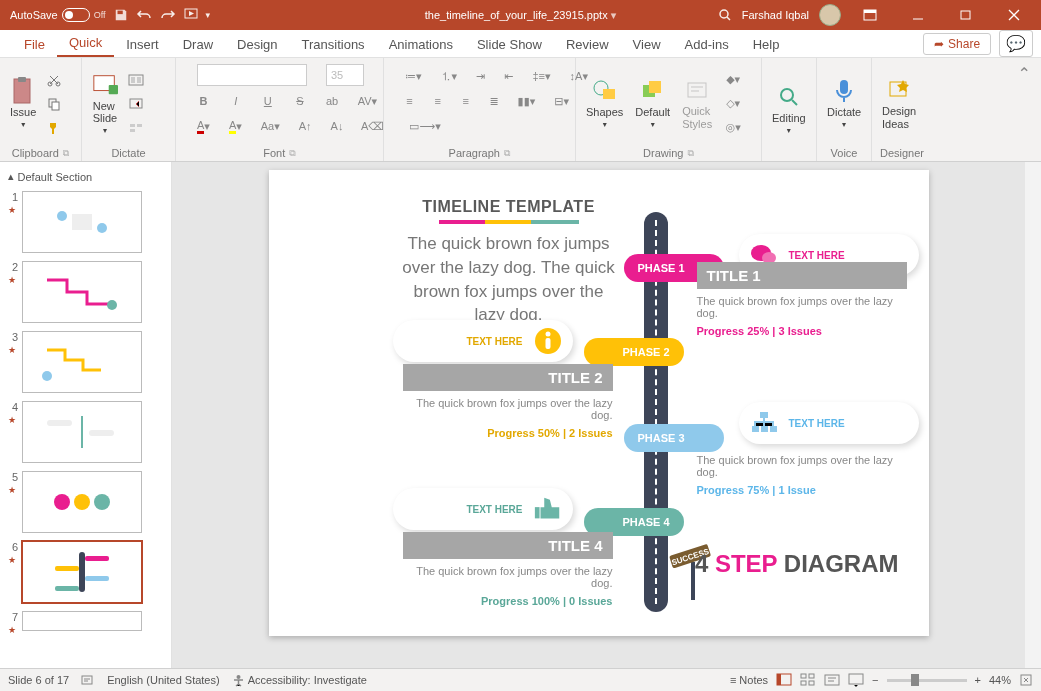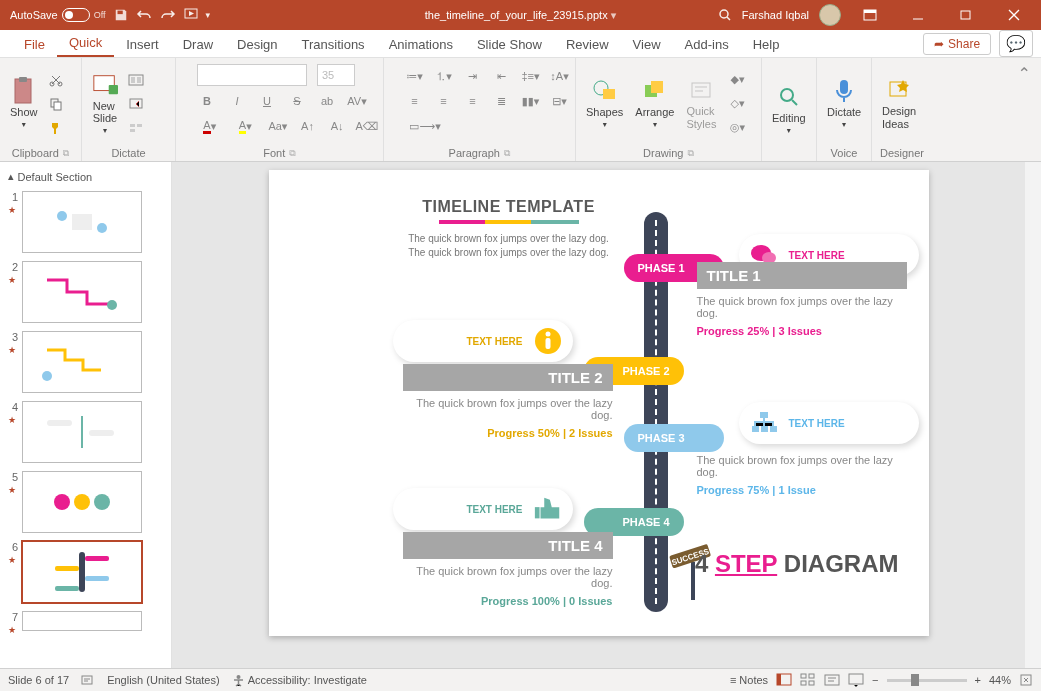--- a/index.html
+++ b/index.html
@@ -27,21 +27,21 @@
 .comments-btn { border: 1px solid #ccc; padding: 3px 6px; border-radius: 3px; cursor: pointer; color: #b7472a; }
 
 
 .ribbon { height: 104px; background: #f3f2f1; border-bottom: 1px solid #d0d0d0; display: flex; }
 .rgroup { border-right: 1px solid #e0e0e0; display: flex; flex-direction: column; padding: 4px 6px 0; }
 .rgroup-body { flex: 1; display: flex; align-items: center; gap: 4px; }
 .rgroup-label { font-size: 11px; color: #777; text-align: center; padding: 2px 0; display: flex; justify-content: center; align-items: center; gap: 4px; }
 .dlg { font-size: 9px; color: #aaa; cursor: pointer; }
 .bigbtn { display: flex; flex-direction: column; align-items: center; justify-content: center; font-size: 11px; color: #444; cursor: pointer; padding: 2px 4px; gap: 2px; }
 .bigbtn-icon { width: 26px; height: 26px; display: flex; align-items: center; justify-content: center; }
-.smallrow { display: flex; gap: 10px; align-items: center; padding-left: 15px; }
+.smallrow { display: flex; gap: 19px; align-items: center; padding-left: 15px; }
 .smallbtn { width: 20px; height: 20px; display: flex; align-items: center; justify-content: center; font-size: 11px; color: #888; cursor: pointer; }
 .fontbox { width: 110px; height: 22px; border: 1px solid #ccc; background: #fff; font-size: 11px; color: #999; padding: 0 4px; display: flex; align-items: center; }
 .sizebox { width: 38px; height: 22px; border: 1px solid #ccc; background: #fff; font-size: 11px; color: #999; padding: 0 4px; display: flex; align-items: center; }
 
 
 .workspace { display: flex; height: 506px; }
 .thumbs { width: 172px; background: #fff; border-right: 1px solid #e1e1e1; overflow: hidden; padding: 4px 0; }
 .section-hdr { font-size: 11px; color: #555; padding: 4px 8px; display: flex; align-items: center; gap: 4px; cursor: pointer; }
 .thumb-row { display: flex; padding: 4px 6px; gap: 4px; align-items: flex-start; }
 .thumb-num { font-size: 11px; color: #666; width: 12px; text-align: right; }
@@ -53,28 +53,28 @@
 
 
 .editor { flex: 1; background: #e6e6e6; position: relative; display: flex; justify-content: center; padding-top: 8px; }
 .slide { width: 660px; height: 466px; background: #fff; box-shadow: 0 2px 6px rgba(0,0,0,.25); position: relative; }
 .scroll-v { width: 16px; background: #f3f3f3; }
 
 
 .title-sec { position: absolute; left: 130px; top: 28px; width: 220px; text-align: center; }
 .title-sec h1 { font-size: 16px; font-weight: 700; color: #595959; letter-spacing: 0.5px; }
 .underline { width: 140px; height: 4px; margin: 4px auto 8px; background: linear-gradient(90deg,#e91e8f 0 33%,#ffc107 33% 66%,#6bb5a7 66% 100%); }
-.title-sec p { font-size: 10px; color: #777; line-height: 1.4; }
+.title-sec p { font-size: 17px; color: #777; line-height: 1.4; }
 
 .road { position: absolute; left: 375px; top: 42px; width: 24px; height: 400px; background: #3d4558; border-radius: 12px; }
 .road::after { content: ''; position: absolute; left: 50%; top: 8px; bottom: 8px; width: 0; border-left: 2px dashed #fff; transform: translateX(-50%); }
 
 .ribbon-band { position: absolute; height: 28px; border-radius: 14px; display: flex; align-items: center; font-size: 11px; font-weight: 700; color: #fff; padding: 0 14px; }
 .band1 { background: #e91e8f; top: 84px; left: 355px; width: 100px; }
-.band2 { background: #ffc107; top: 187px; left: 315px; width: 100px; justify-content: flex-end; align-items: center; }
+.band2 { background: #ffc107; top: 168px; left: 315px; width: 100px; justify-content: flex-end; align-items: center; }
 .band3 { background: #8fc9eb; top: 254px; left: 355px; width: 100px; }
 .band4 { background: #6bb5a7; top: 338px; left: 315px; width: 100px; justify-content: flex-end; }
 
 .pill { position: absolute; width: 180px; height: 42px; background: #fff; border-radius: 22px; box-shadow: 2px 3px 6px rgba(0,0,0,.15); display: flex; align-items: center; gap: 10px; font-size: 10px; }
 .pill.right { justify-content: flex-start; padding-left: 10px; }
 .pill.left { justify-content: flex-end; padding-right: 10px; }
 .pico { width: 30px; height: 30px; border-radius: 50%; display: flex; align-items: center; justify-content: center; font-size: 18px; color: #fff; }
 .ptxt-r { color: #e91e8f; font-weight: 700; }
 .ptxt-y { color: #e2a800; font-weight: 700; }
 .ptxt-b { color: #5cb6e9; font-weight: 700; }
@@ -82,21 +82,21 @@
 
 .content-block { position: absolute; width: 210px; }
 .content-block .bar { background: #a6a6a6; color: #fff; font-size: 15px; font-weight: 700; padding: 5px 10px; }
 .content-block p { font-size: 11px; color: #888; margin: 6px 0; }
 .content-block .prog { font-size: 11px; font-weight: 700; }
 .prog-r { color: #e91e8f; } .prog-y { color: #e2a800; } .prog-b { color: #5cb6e9; } .prog-g { color: #5aa798; }
 
 .note { position: absolute; right: 30px; bottom: 58px; text-align: right; }
 .note-l1 { color: #e91e8f; font-size: 13px; font-weight: 700; }
 .note-l2 { font-size: 24px; font-weight: 800; color: #555; }
-.note-l2 .step { color: #e91e8f; text-decoration: underline; }
+.note-l2 .step { color: #e91e8f; }
 
 .sign { position: absolute; left: 395px; bottom: 44px; width: 60px; height: 50px; }
 
 
 .status { height: 23px; background: #f3f2f1; border-top: 1px solid #d0d0d0; display: flex; align-items: center; font-size: 11px; color: #555; padding: 0 8px; gap: 12px; justify-content: flex-end; }
 .status-right { margin-left: auto; display: flex; align-items: center; gap: 8px; }
 .sbtn { cursor: pointer; display: flex; align-items: center; gap: 3px; }
 .zoom-slider { width: 80px; height: 3px; background: #ccc; position: relative; }
 .zoom-slider::after { content: ''; width: 8px; height: 12px; background: #888; position: absolute; left: 30%; top: -5px; }
 </style>
@@ -195,21 +195,21 @@
 <div class="ribbon">
   <div class="rgroup" style="width:82px">
     <div class="rgroup-body">
       <div class="bigbtn">
         <div class="bigbtn-icon">
             <svg width="26" height="30" viewBox="0 0 26 30">
               <rect x="4" y="3" width="16" height="24" fill="#c88" stroke="#a66"></rect>
               <rect x="8" y="1" width="8" height="5" fill="#888" rx="1"></rect>
             </svg>
           </div>
-        <span>Show</span>
+        <span>Issue</span>
           <span style="font-size:8px">▾</span>
       </div>
       <div style="display:flex;flex-direction:column;gap:4px">
         <div class="smallbtn">
             <svg width="14" height="14" viewBox="0 0 14 14">
               <path stroke="#777" d="M3 3l8 8M11 3l-8 8"></path>
               <circle cx="3" cy="11" r="2" fill="none" stroke="#777"></circle>
               <circle cx="11" cy="11" r="2" fill="none" stroke="#777"></circle>
             </svg>
           </div>
@@ -352,21 +352,21 @@
         <span>Shapes</span>
           <span style="font-size:8px">▾</span>
       </div>
       <div class="bigbtn">
         <div class="bigbtn-icon">
             <svg width="24" height="24" viewBox="0 0 24 24">
               <rect x="2" y="6" width="12" height="12" fill="#8c5"></rect>
               <rect x="8" y="2" width="12" height="12" fill="#fc4"></rect>
             </svg>
           </div>
-        <span>Arrange</span>
+        <span>Default</span>
           <span style="font-size:8px">▾</span>
       </div>
       <div class="bigbtn" style="opacity:.5">
         <div class="bigbtn-icon">
             <svg width="22" height="22" viewBox="0 0 22 22">
               <rect x="2" y="4" width="18" height="14" fill="none" stroke="#999"></rect>
               <path stroke="#999" d="M5 8h12M5 12h8"></path>
             </svg>
           </div>
         <span style="white-space:pre-line;line-height:1.1">Quick

